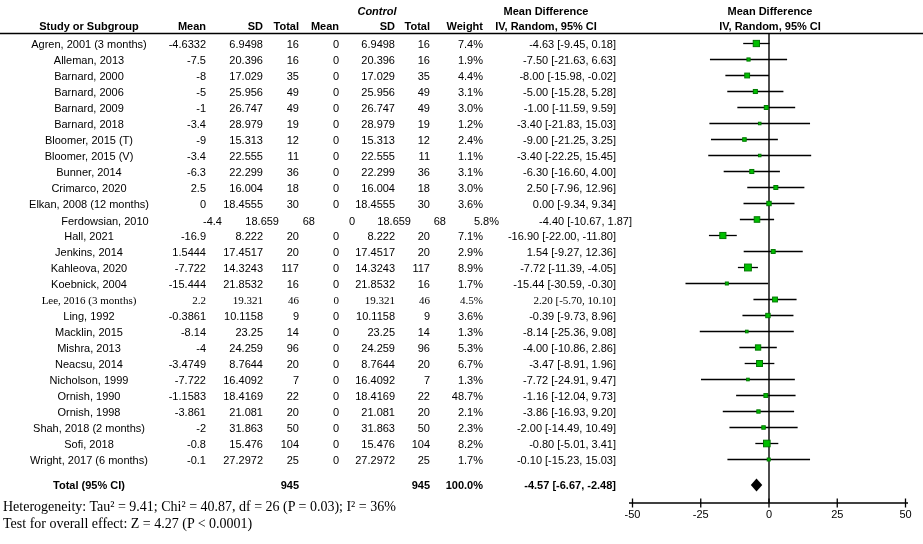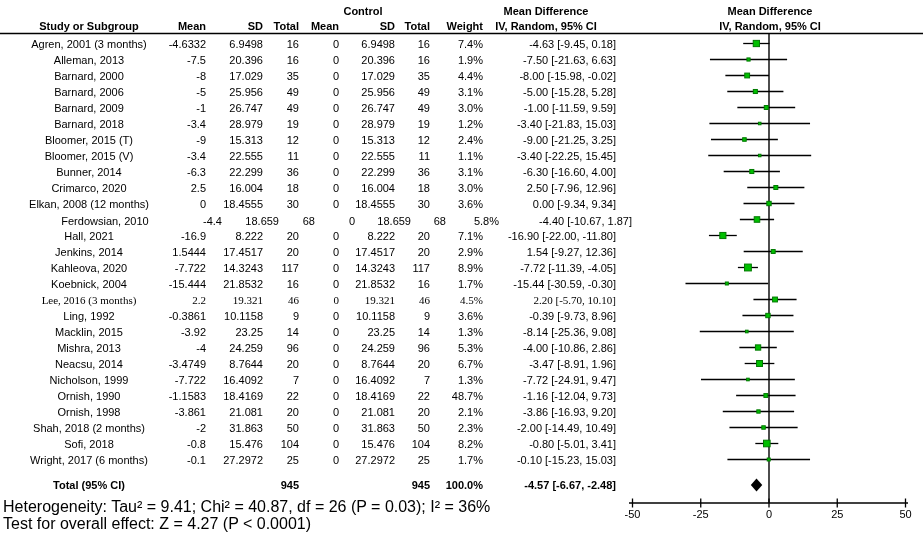--- a/index.html
+++ b/index.html
@@ -13,23 +13,23 @@
   .col-study{left:3px;width:172px;text-align:center;}
   .col-tmean{left:126px;width:80px;}
   .col-tsd{left:209px;width:54px;}
   .col-tn{left:257px;width:42px;}
   .col-cmean{left:299px;width:40px;}
   .col-csd{left:339px;width:56px;}
   .col-cn{left:388px;width:42px;}
   .col-weight{left:431px;width:52px;}
   .col-md{left:476px;width:140px;}
   .col-group1{left:158px;width:140px;text-align:center;}
-  .col-group2{left:296px;width:134px;text-align:center;}
+  .col-group2{left:310px;width:134px;text-align:center;font-style:italic;}
   .col-plothead{left:658px;width:224px;text-align:center;}
-  .footnote{position:absolute;left:3px;height:15px;line-height:15px;font-size:16px;white-space:nowrap;}
+  .footnote{position:absolute;left:3px;height:15px;line-height:15px;font-size:14px;white-space:nowrap;font-family:Liberation Serif, serif;}
   .favours{position:absolute;top:551px;height:14px;line-height:14px;font-size:15px;text-align:right;white-space:nowrap;}
   svg.overlay{position:absolute;left:0;top:0;pointer-events:none;}
 </style>
 </head>
 <body>
 
 <div class="canvas">
 
   <div class="row" style="top:3px">
     <div class="cell b col-group2">Control</div>
@@ -244,21 +244,21 @@
         <div class="cell col-tsd r">10.1158</div>
         <div class="cell col-tn r">9</div>
         <div class="cell col-cmean r">0</div>
         <div class="cell col-csd r">10.1158</div>
         <div class="cell col-cn r">9</div>
         <div class="cell col-weight r">3.6%</div>
         <div class="cell col-md r">-0.39 [-9.73, 8.96]</div>
       </div>
       <div class="row" style="top: 323.5px;">
         <div class="cell col-study">Macklin, 2015</div>
-        <div class="cell col-tmean r">-3.92</div>
+        <div class="cell col-tmean r">-8.14</div>
         <div class="cell col-tsd r">23.25</div>
         <div class="cell col-tn r">14</div>
         <div class="cell col-cmean r">0</div>
         <div class="cell col-csd r">23.25</div>
         <div class="cell col-cn r">14</div>
         <div class="cell col-weight r">1.3%</div>
         <div class="cell col-md r">-8.14 [-25.36, 9.08]</div>
       </div>
       <div class="row" style="top: 339.5px;">
         <div class="cell col-study">Mishra, 2013</div>

